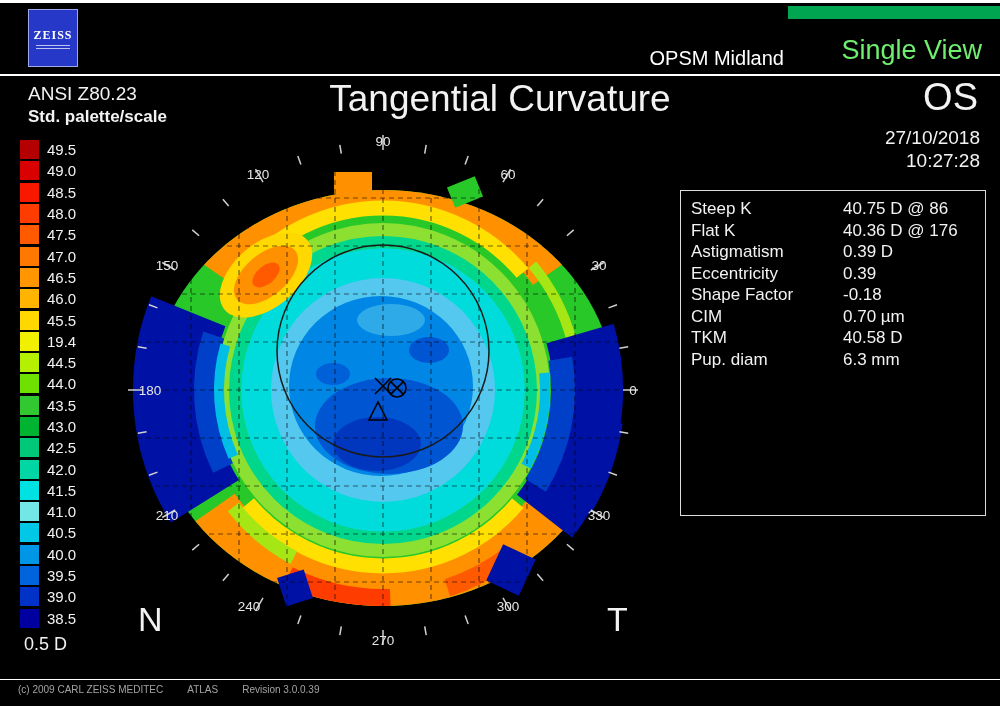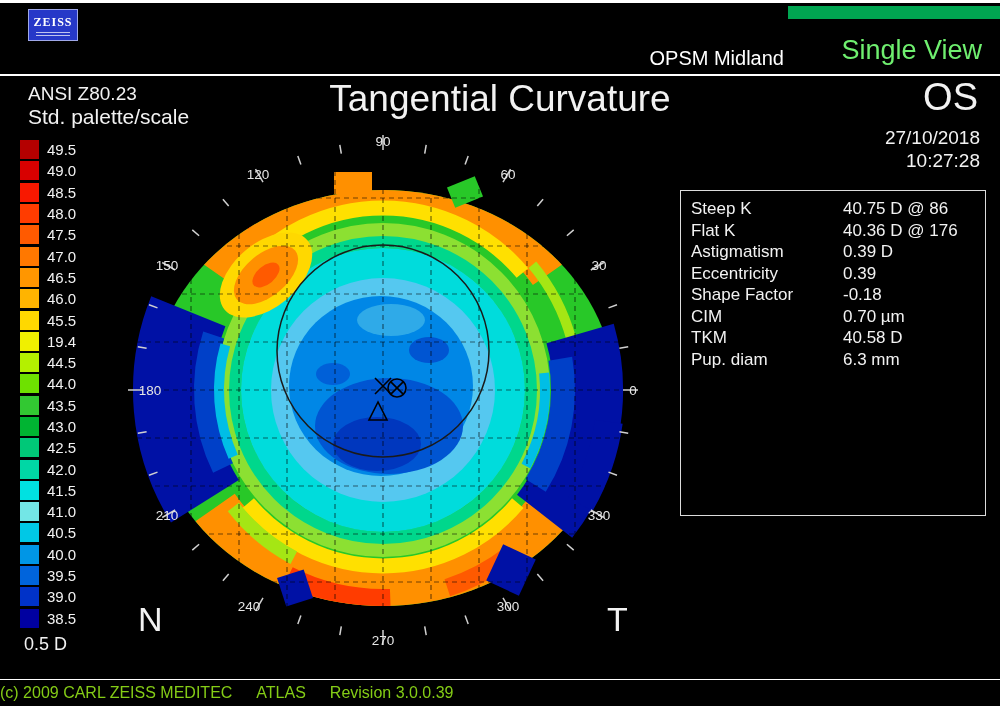--- a/index.html
+++ b/index.html
@@ -2,29 +2,29 @@
 <html><head>
 <meta charset="utf-8">
 <style>
   * { margin:0; padding:0; box-sizing:border-box; }
   html,body { background:#000; }
   body { font-family:"Liberation Sans", sans-serif; }
   .screen { position:relative; width:1000px; height:706px; background:#000; overflow:hidden; color:#f2f2f2; }
 
   .topline { position:absolute; top:0; left:0; width:100%; height:3px; background:#fff; }
   .green-bar { position:absolute; top:6px; right:0; width:212px; height:13px; }
-  .logo { position:absolute; top:9px; left:28px; width:50px; height:32px; border:1px solid #9fa8e8; border:1px solid #9FA8E8; display:flex; flex-direction:column; align-items:center; justify-content:center; gap:2px; }
+  .logo { position:absolute; top:9px; left:28px; width:50px; height:58px; border:1px solid #9fa8e8; border:1px solid #9FA8E8; display:flex; flex-direction:column; align-items:center; justify-content:center; gap:2px; }
   .logo-text { font-family:"Liberation Serif", serif; font-weight:bold; font-size:12px; letter-spacing:1px; color:#fff; }
   .lens-line { width:34px; height:1px; background:rgba(255,255,255,.7); }
   .practice { position:absolute; top:47px; right:216px; font-size:20px; color:#fff; }
   .view-label { position:absolute; top:35px; right:18px; font-size:27px; }
   .hr-top { position:absolute; top:74px; left:0; width:100%; height:2px; background:#fff; }
 
   .ansi { position:absolute; top:82px; left:28px; font-size:19px; line-height:23px; }
-  .ansi .sub { font-size:21px; }
+  .ansi .sub { font-size:17px;font-weight:bold; }
   .main-title { position:absolute; top:78px; left:0; width:100%; text-align:center; font-size:37px; }
   .eye { position:absolute; top:76px; right:22px; font-size:38px; }
   .datetime { position:absolute; top:126px; right:20px; font-size:19px; line-height:23px; text-align:right; }
 
   .scale { position:absolute; top:139px; left:20px; }
   .scale-row { display:flex; align-items:center; height:21.3px; }
   .swatch { width:19px; height:19px; display:inline-block; }
   .scale-val { margin-left:8px; font-size:15px; }
   .step-label { position:absolute; top:634px; left:24px; font-size:18px; }
 
@@ -32,21 +32,21 @@
   .map-wrap svg { position:absolute; left:0; top:0; }
   .angle-label { position:absolute; transform:translate(-50%,-50%); font-size:13.5px; color:#e6e6e6; }
   .nasal { position:absolute; left:138px; top:600px; font-size:34px; }
   .temporal { position:absolute; left:607px; top:600px; font-size:34px; }
 
   .stats { position:absolute; left:680px; top:190px; width:306px; height:326px; border:1px solid #dcdcdc; padding:7px 10px; }
   .stat-row { display:flex; font-size:17px; line-height:21.5px; }
   .stat-label { width:152px; }
 
   .footer-line { position:absolute; left:0; top:679px; width:100%; height:1px; background:#fff; }
-  .footer { position:absolute; left:0; top:684px; font-size:16px; color:#84cc16; }
+  .footer { position:absolute; left:18px; top:684px; font-size:10px; color:#a3a3a3; }
   .footer span { margin-right:24px; }
 
   #grid line { stroke:#000; stroke-opacity:.55; stroke-width:1.2; stroke-dasharray:5 4; }
   #ticks line { stroke:#d0d0d0; stroke-width:1.5; }
 </style>
 </head>
 <body>
 
 <div class="screen">
 

